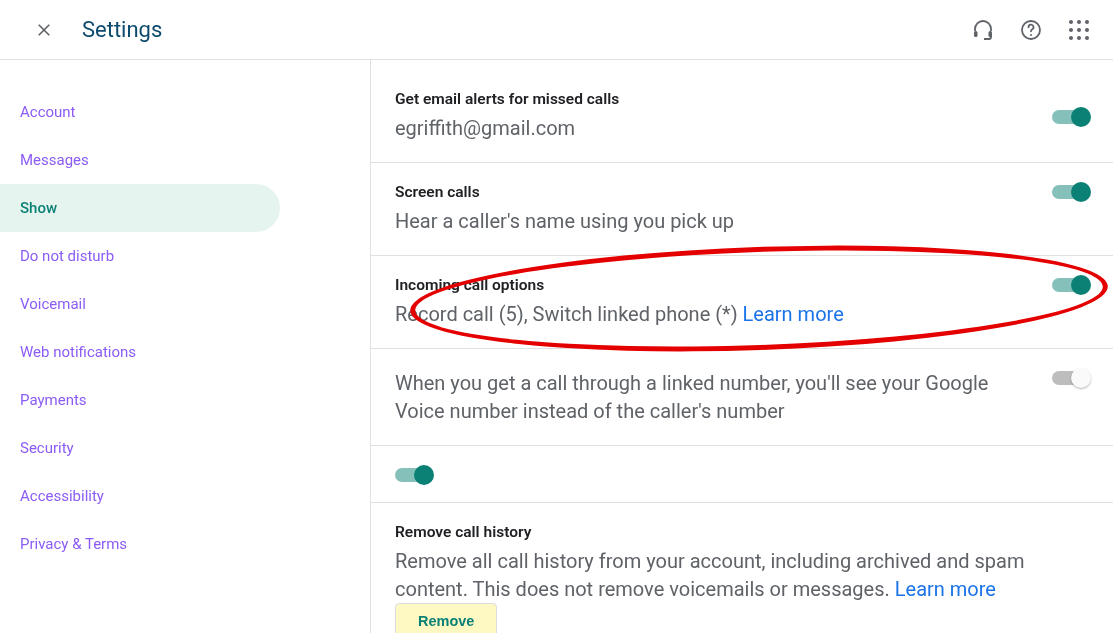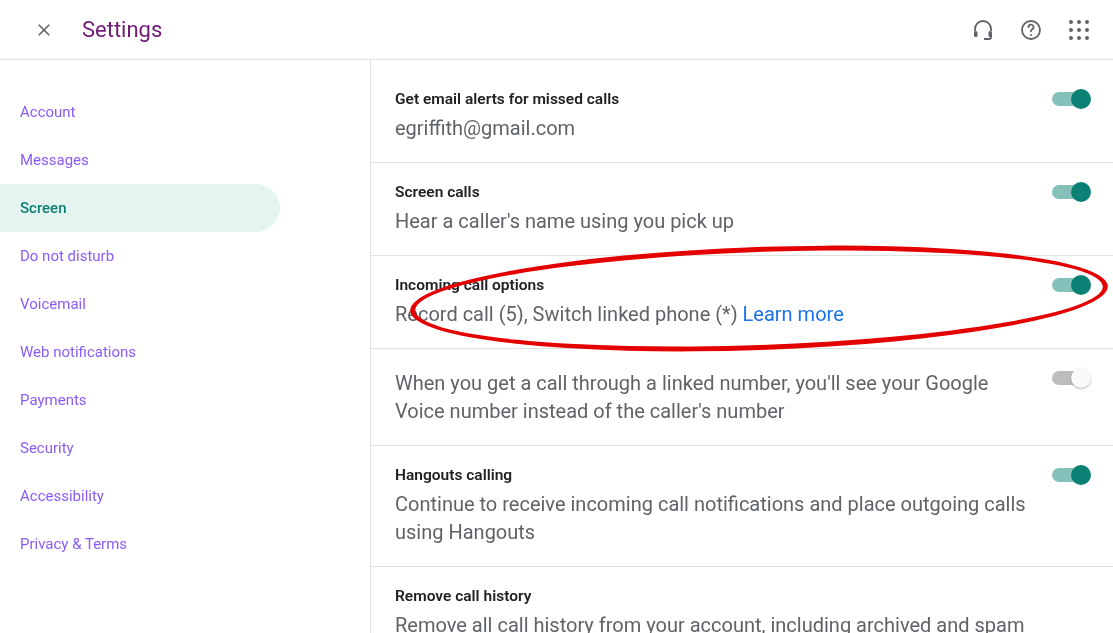--- a/index.html
+++ b/index.html
@@ -25,21 +25,21 @@
     width: 40px; height: 40px;
     display: flex; align-items: center; justify-content: center;
     cursor: pointer;
     border-radius: 50%;
     color: #5f6368;
   }
   .close-btn svg { width: 18px; height: 18px; }
   .header-title {
     font-size: 22px;
     font-weight: 400;
-    color: #701a75;
+    color: #0c4a6e;
     margin-left: 18px;
   }
   .header-spacer { flex: 1; }
   .hdr-icons { display: flex; align-items: center; gap: 8px; margin-right: 2px; }
   .hdr-icon {
     width: 40px; height: 40px;
     display: flex; align-items: center; justify-content: center;
     cursor: pointer;
     border-radius: 50%;
     color: #5f6368;
@@ -85,21 +85,21 @@
     flex: 1;
     border-left: 1px solid #e0e0e0;
     overflow-y: hidden;
   }
   .setting-row {
     display: flex;
     align-items: flex-start;
     padding: 20px 24px;
     border-bottom: 1px solid #e0e0e0;
   }
-  .setting-row:first-child { padding-top: 30px; }
+  .setting-row:first-child { padding-top: 30px; align-items: center; }
   .setting-text { flex: 1; padding-right: 24px; }
   .setting-title {
     font-size: 15.5px;
     font-weight: 600;
     color: #202124;
     margin-bottom: 6px;
   }
   .setting-desc {
     font-size: 20px;
     color: #5f6368;
@@ -191,21 +191,21 @@
       </div>
     </div>
   </div>
 </div>
 
 <div class="content">
 
   <div class="sidebar">
     <div class="nav-item">Account</div>
     <div class="nav-item">Messages</div>
-    <div class="nav-item active">Screen</div>
+    <div class="nav-item active">Show</div>
     <div class="nav-item">Do not disturb</div>
     <div class="nav-item">Voicemail</div>
     <div class="nav-item">Web notifications</div>
     <div class="nav-item">Payments</div>
     <div class="nav-item">Security</div>
     <div class="nav-item">Accessibility</div>
     <div class="nav-item">Privacy &amp; Terms</div>
   </div>
 
   <div class="main">
@@ -237,24 +237,20 @@
     </div>
 
     <div class="setting-row">
       <div class="setting-text">
         <div class="setting-desc">When you get a call through a linked number, you'll see your Google Voice number instead of the caller's number</div>
       </div>
       <div class="toggle off"></div>
     </div>
 
     <div class="setting-row">
-      <div class="setting-text">
-        <div class="setting-title">Hangouts calling</div>
-        <div class="setting-desc">Continue to receive incoming call notifications and place outgoing calls using Hangouts</div>
-      </div>
       <div class="toggle on"></div>
     </div>
 
     <div class="setting-row" style="border-bottom:none;flex-direction:column;">
       <div class="setting-text">
         <div class="setting-title">Remove call history</div>
         <div class="setting-desc">
           <span>Remove all call history from your account, including archived and spam content. This does not remove voicemails or messages. </span><span class="learn-more">Learn more</span>
         </div>
       </div>

